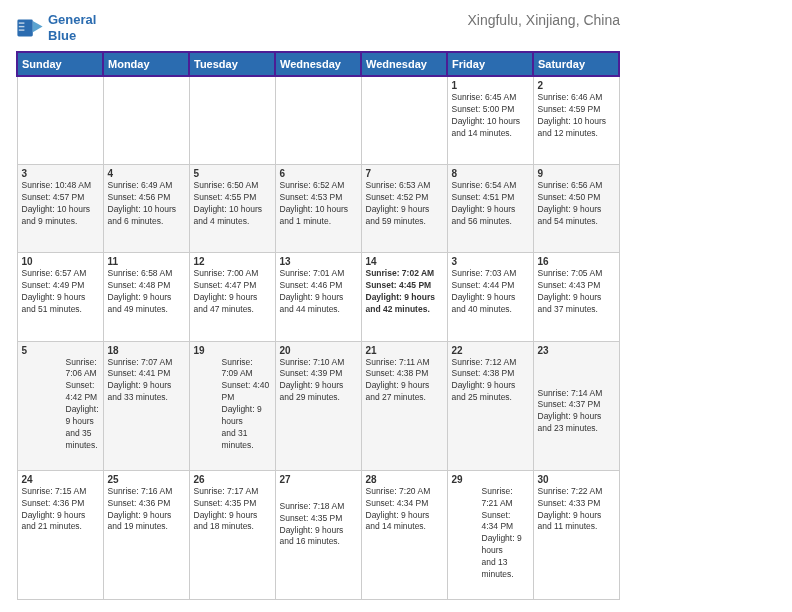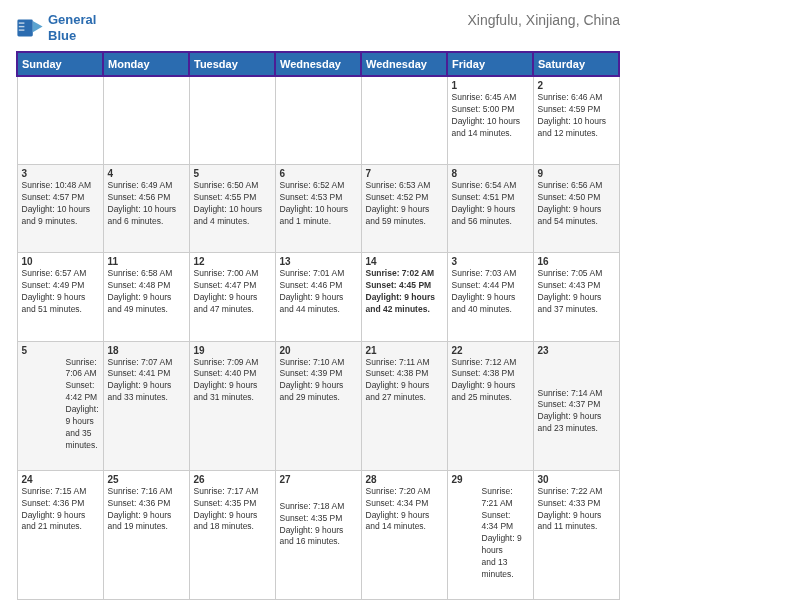--- a/index.html
+++ b/index.html
@@ -265,21 +265,21 @@
           </td>
           <td>
             <span class="day-num">18</span>
             <div class="day-info" style="white-space: pre-line;">Sunrise: 7:07 AM
 Sunset: 4:41 PM
 Daylight: 9 hours
 and 33 minutes.</div>
           </td>
           <td>
             <span class="day-num">19</span>
-            <div class="day-info" style="white-space: pre-line;">Sunrise: 7:09 AM
+            <div class="day-info" style="white-space: pre-line; margin-left: 28px;">Sunrise: 7:09 AM
 Sunset: 4:40 PM
 Daylight: 9 hours
 and 31 minutes.</div>
           </td>
           <td>
             <span class="day-num">20</span>
             <div class="day-info" style="white-space: pre-line;">Sunrise: 7:10 AM
 Sunset: 4:39 PM
 Daylight: 9 hours
 and 29 minutes.</div>

